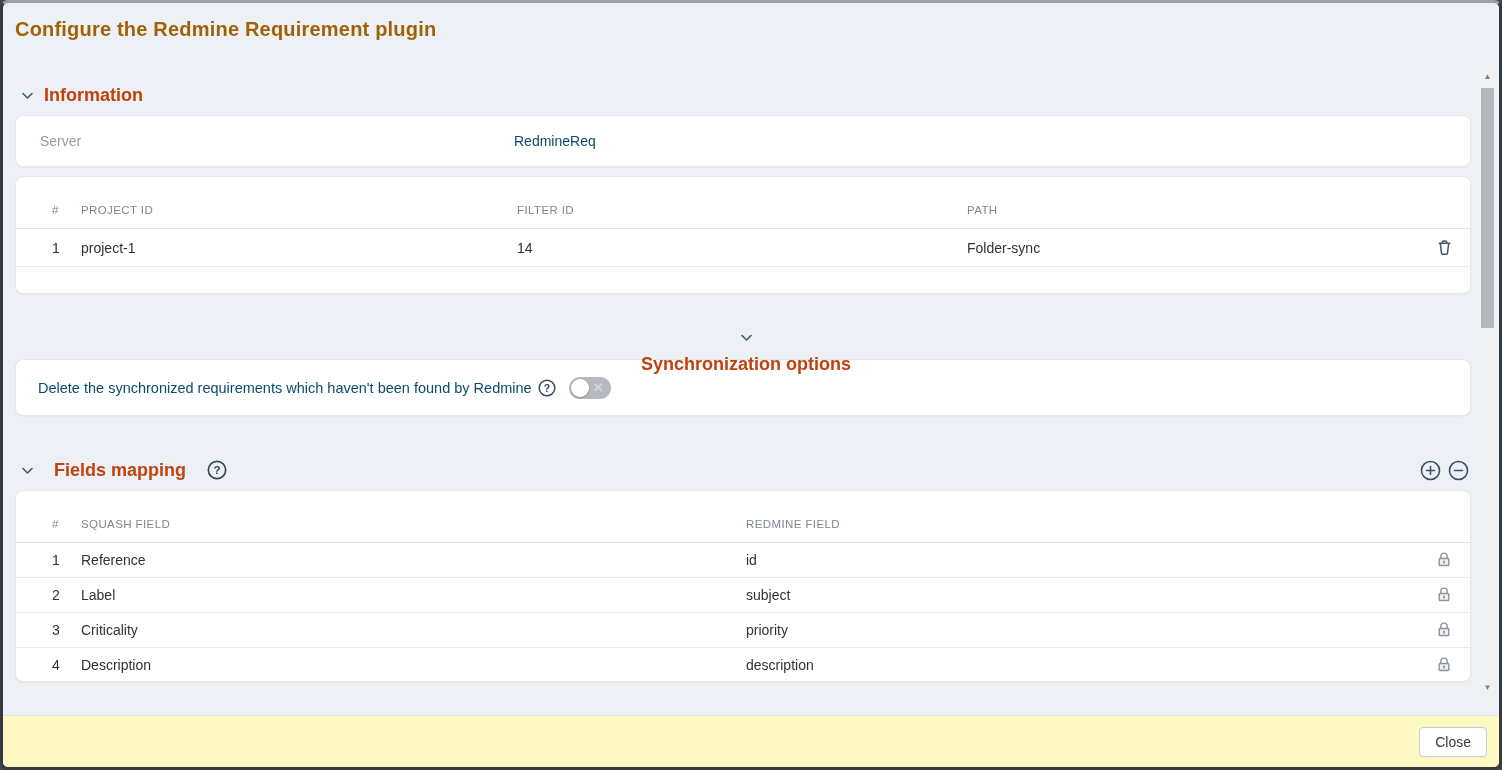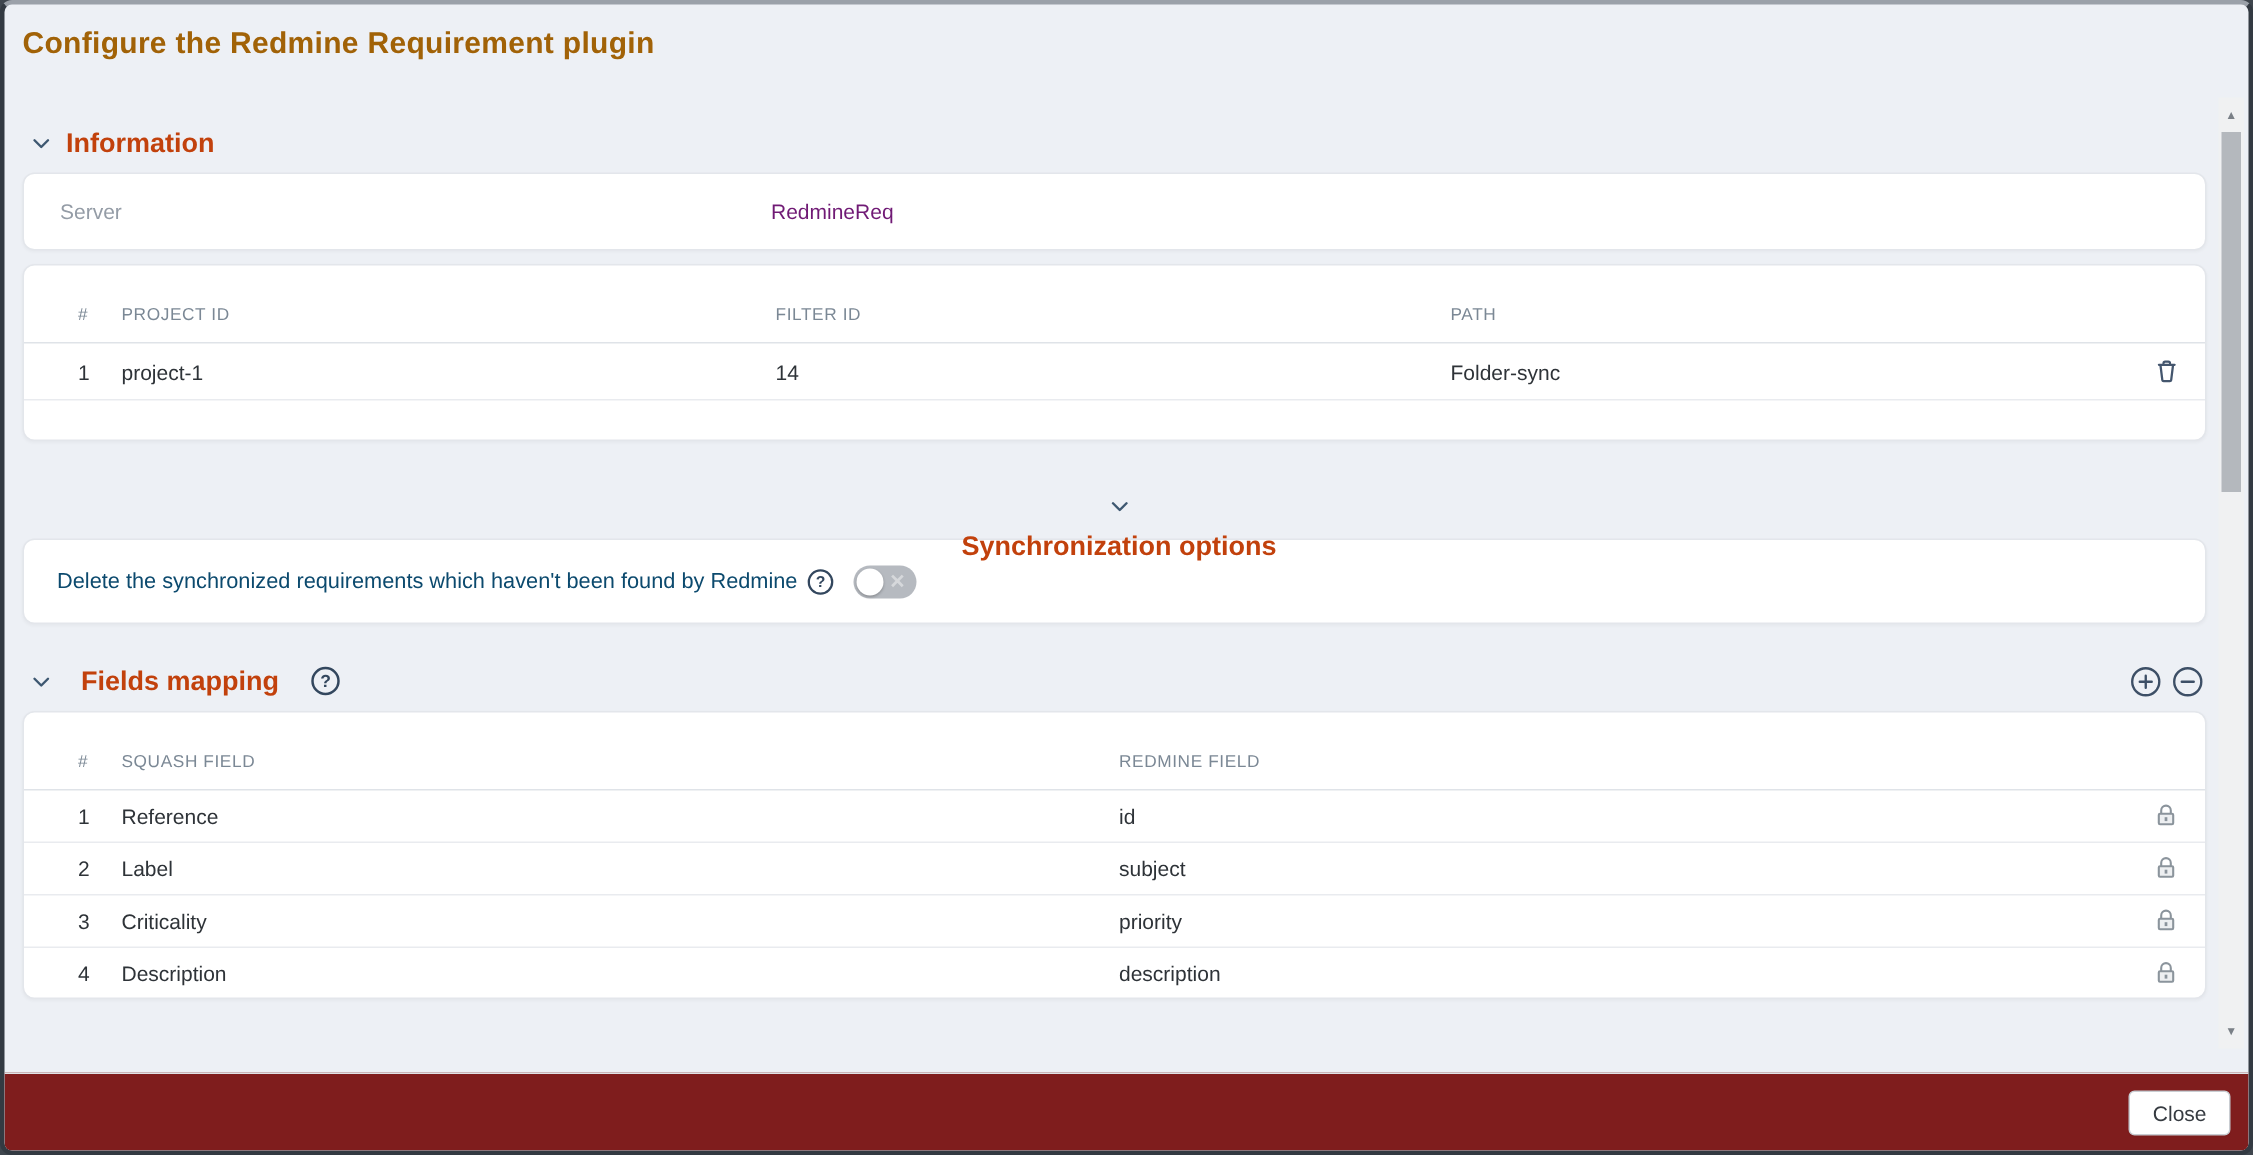--- a/index.html
+++ b/index.html
@@ -26,39 +26,39 @@
   .content {
     flex:1 1 auto; overflow:hidden; position:relative;
     padding:0 28px 0 12px;
   }
   .section-head {
     display:flex; align-items:center; gap:10px;
     margin:31px 0 0 6px; height:20px;
   }
   .section-head.first { margin-top:23px; }
   .section-head.sync { margin-top:37px;flex-direction:column; }
-  .section-head.fields { margin-top:28px;gap:20px; }
+  .section-head.fields { margin-top:44px;gap:20px; }
   .chev { flex:0 0 auto; display:flex; }
   .section-title { font-size:18px; font-weight:600; color:#c2410c; }
   .head-spacer { flex:1; }
   .head-actions { display:flex; align-items:center; gap:7px; margin-right:2px; }
   .icon-btn { display:flex; cursor:pointer; background:none; border:none; padding:0; }
   .card {
     background:#ffffff;
     border:1px solid #e3e6eb;
     border-radius:8px;
     box-shadow:0 1px 2px rgba(40,50,60,0.04);
     overflow:hidden;
   }
   .card-info {
     margin-top:10px; height:52px;
     display:flex; align-items:center; padding:0 24px;
   }
   .info-label { width:474px; font-size:14px; color:#949ca6; }
-  .info-value { font-size:14px; color:#701a75; }
+  .info-value { font-size:14px; color:#0c4a6e; }
   .card-projects { margin-top:9px; height:118px; }
   .card-sync {
     margin-top:8px; height:57px;
     display:flex; align-items:center; padding:0 22px; gap:5px;
   }
   .card-fields { margin-top:10px; height:192px; }
   .trow { display:flex; align-items:center; }
   .thead-row {
     height:52px; border-bottom:1px solid #dfe3e8;
     font-size:11.5px; color:#7b8895; letter-spacing:0.4px;
@@ -99,21 +99,21 @@
     color:#7a8087; font-size:8px; cursor:pointer;
   }
   .scroll-arrow.up { top:3px; }
   .scroll-arrow.down { bottom:3px; }
   .scroll-thumb {
     position:absolute; top:23px; left:2px; width:13px; height:240px;
     background:#b4b8bd; cursor:grab;
   }
   .dialog-footer {
     flex:0 0 auto; height:52px;
-    background:#7f1d1d; border-top:1px solid #e0e3e7;
+    background:#fef9c3; border-top:1px solid #e0e3e7;
     display:flex; align-items:center; justify-content:flex-end;
     padding-right:12px;
   }
   .close-btn {
     background:#ffffff; border:1px solid #c9cdd2; border-radius:4px;
     padding:6px 15px; font-size:14px; color:#363b41; cursor:pointer;
     font-family:"Liberation Sans", sans-serif;
     box-shadow:0 1px 1px rgba(0,0,0,0.04);
   }
 </style>

